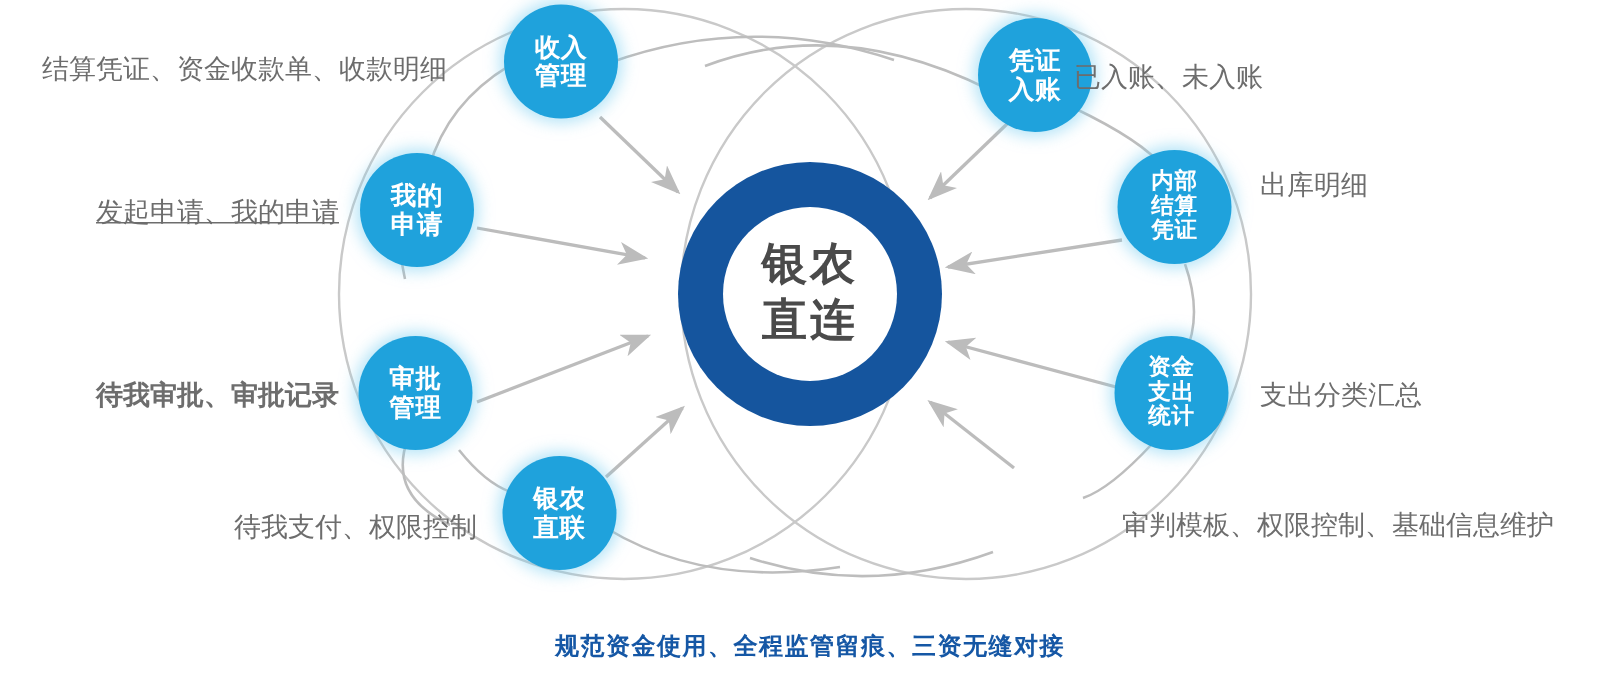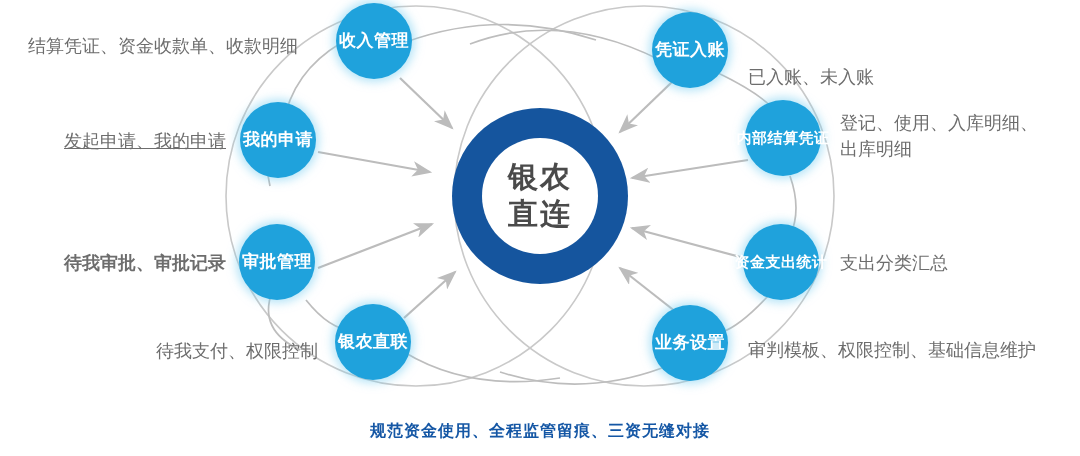--- a/index.html
+++ b/index.html
@@ -26,21 +26,21 @@
     height: 456px;
   }
 
   
   .node {
     position: absolute;
     border-radius: 50%;
     background: #1fa2dc;
     box-shadow: 0 0 10px 3px rgba(120, 205, 240, 0.55);
     display: flex;
-    flex-direction: row;
+    flex-direction: column;
     align-items: center;
     justify-content: center;
     color: #ffffff;
     font-weight: bold;
     line-height: 1.12;
     text-align: center;
     letter-spacing: 0.5px;
     user-select: none;
   }
   .node .nline { display: block; white-space: nowrap; }
@@ -180,47 +180,42 @@
     <span class="nline">结算</span>
     <span class="nline">凭证</span>
   </div>
 
   <div class="node n3" style="left:743px; top:224px; width:76px; height:76px;">
     <span class="nline">资金</span>
     <span class="nline">支出</span>
     <span class="nline">统计</span>
   </div>
 
-  <div class="node n2" style="left:652px; top:305px; width:76px; height:76px;">
-    <span class="nline">业务</span>
-    <span class="nline">设置</span>
-  </div>
 
   <div class="note left" style="left:8px; top:33px; width:310px;text-align:center;">
     <span class="noteline">结算凭证、资金收款单、收款明细</span>
   </div>
 
   <div class="note left" style="left:8px; top:128px; width:218px;text-decoration:underline;">
     <span class="noteline">发起申请、我的申请</span>
   </div>
 
   <div class="note left" style="left:8px; top:250px; width:218px;font-weight:bold;">
     <span class="noteline">待我审批、审批记录</span>
   </div>
 
   <div class="note left" style="left:8px; top:338px; width:310px;">
     <span class="noteline">待我支付、权限控制</span>
   </div>
 
-  <div class="note right" style="left:748px; top:38px;margin-top:26px;">
+  <div class="note right" style="left:716px; top:38px;">
     <span class="noteline">已入账、未入账</span>
   </div>
 
   <div class="note right" style="left:840px; top:110px;">
-    <span class="noteline">登记、使用、入库明细、</span>
     <span class="noteline">出库明细</span>
   </div>
 
   <div class="note right" style="left:840px; top:250px;font-family:Liberation Serif, serif;">
     <span class="noteline">支出分类汇总</span>
   </div>
 
   <div class="note right" style="left:748px; top:337px;">
     <span class="noteline">审判模板、权限控制、基础信息维护</span>
   </div>

